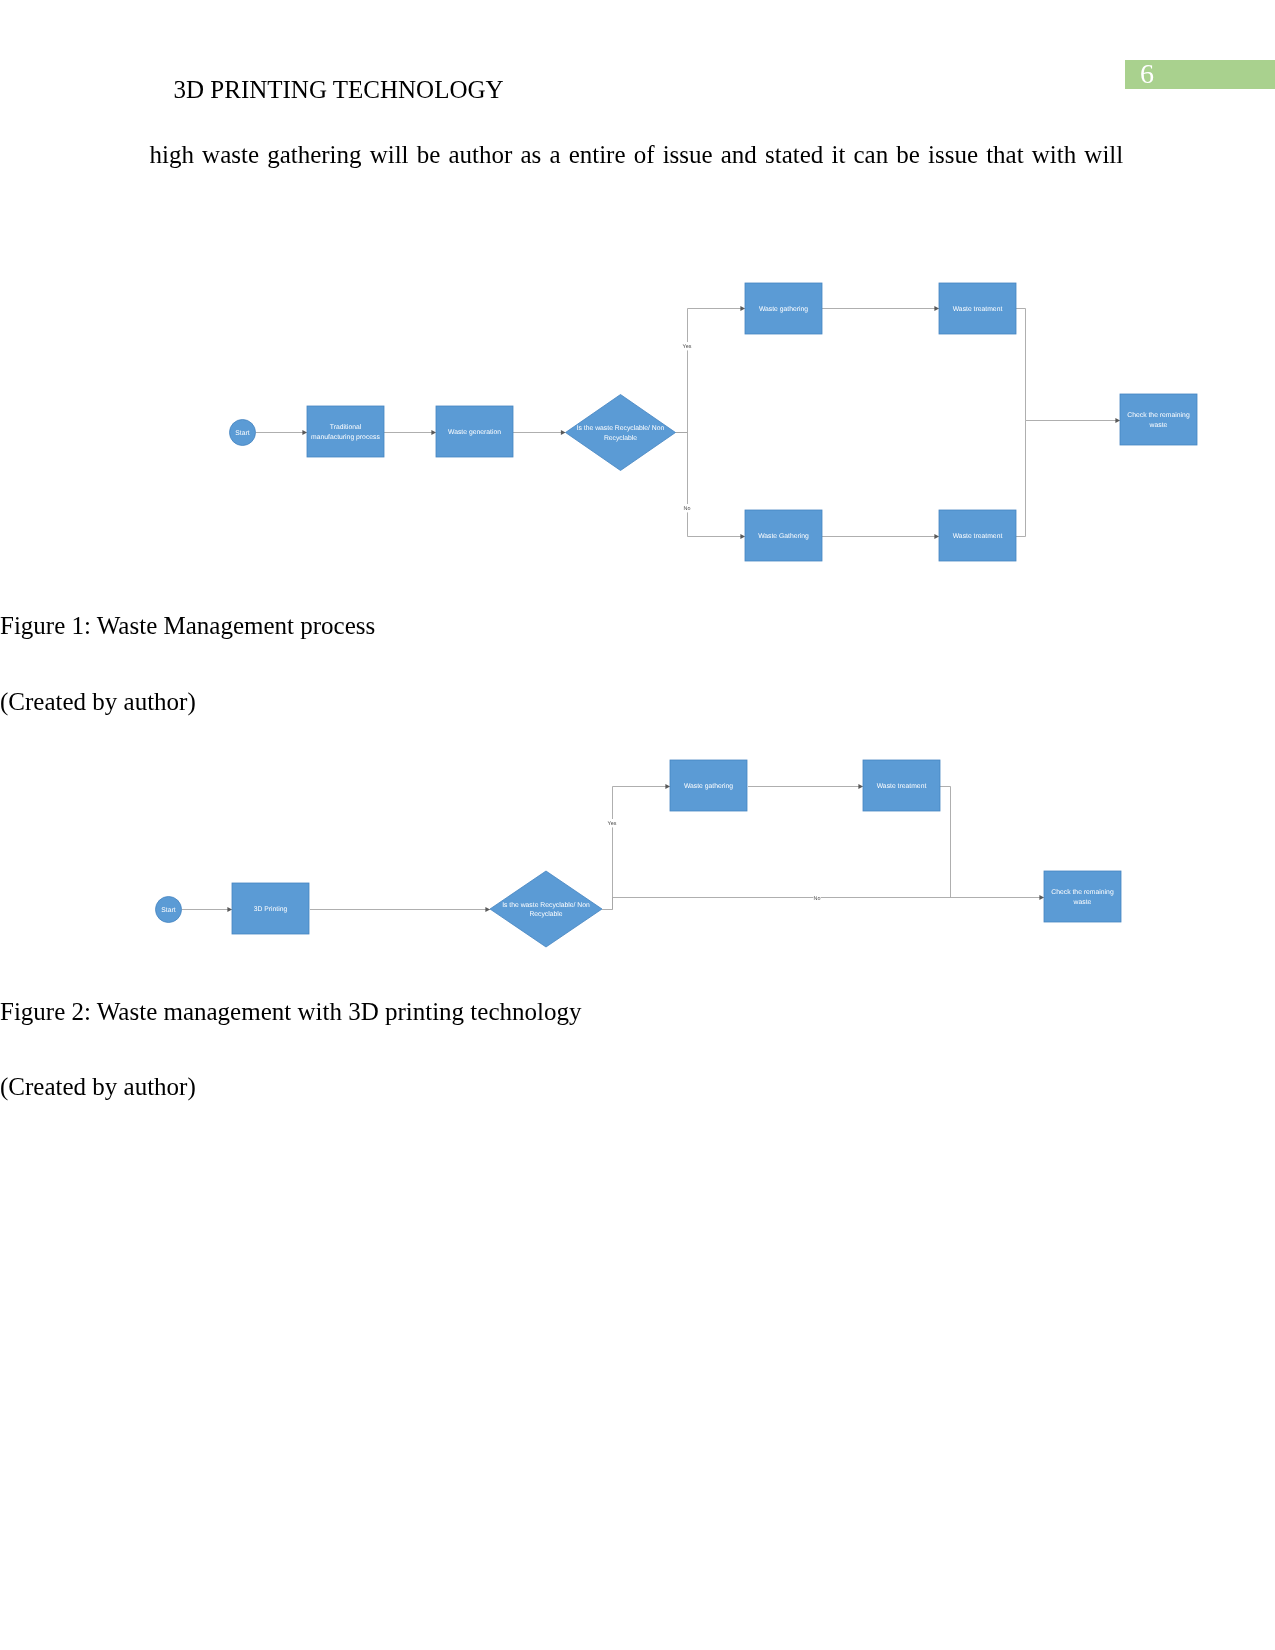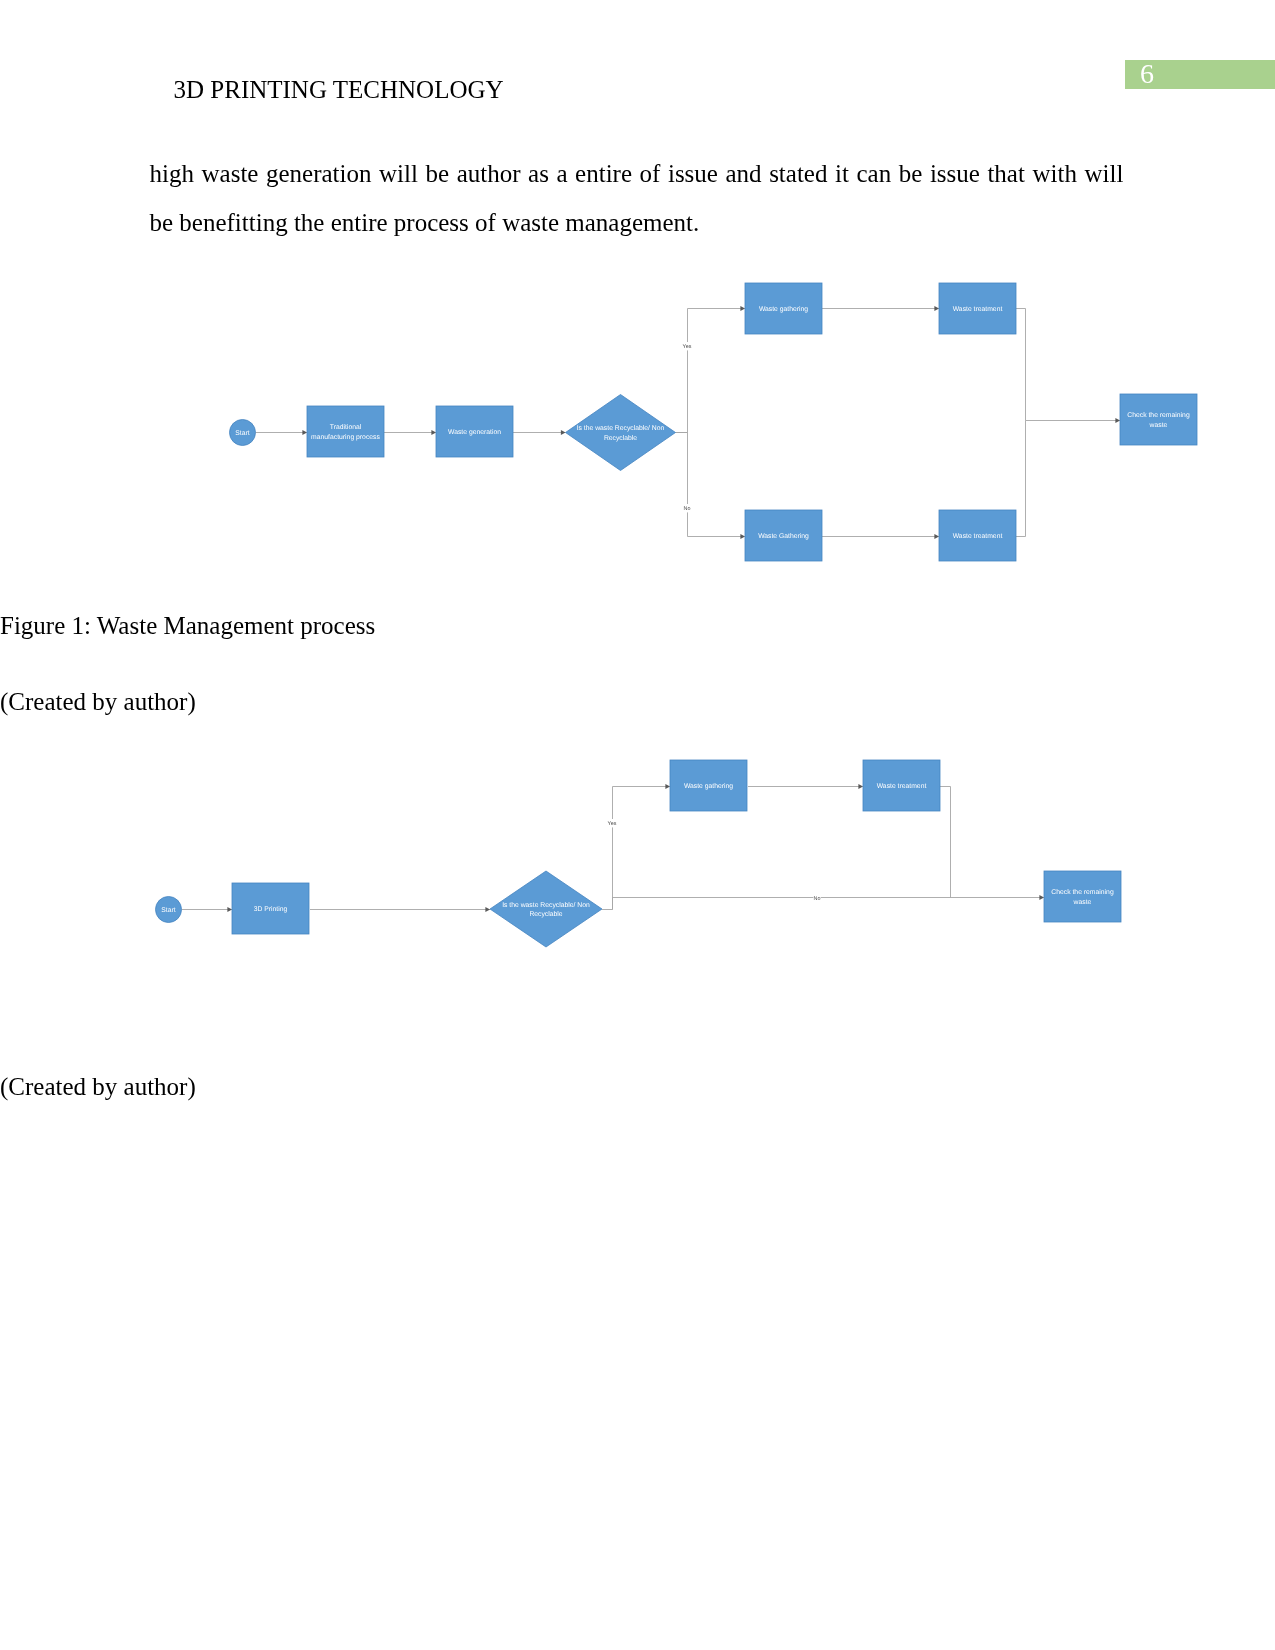--- a/index.html
+++ b/index.html
@@ -24,21 +24,21 @@
   }
   .doc-header{
     position:absolute;left:149.5px;top:75.5px;
     font-size:25px;line-height:normal;white-space:nowrap;margin-left:24px;
   }
 
   .body-line{
     position:absolute;left:149.5px;width:974px;
     font-size:25px;line-height:normal;
   }
-  .body-line.l1{top:160px;}
+  .body-line.l1{top:141px;}
   .body-line.l2{top:209px;}
   .jline{display:flex;justify-content:space-between;white-space:pre;}
   .jline.last{display:block;}
 
   .caption{
     position:absolute;left:0;width:1275px;text-align:left;
     font-size:25px;line-height:normal;
   }
 
   .flow{position:absolute;left:0;top:0;pointer-events:none;}
@@ -59,24 +59,21 @@
 </head>
 <body>
 
 <div class="page">
 
   <div class="pagenum-banner"></div>
   <div class="pagenum-text">6</div>
   <div class="doc-header">3D PRINTING TECHNOLOGY</div>
 
   <div class="body-line l1">
-    <div class="jline"><span>high</span><span>waste</span><span>generation</span><span>will</span><span>be</span><span>author</span><span>as</span><span>a</span><span>entire</span><span>of</span><span>issue</span><span>and</span><span>stated</span><span>it</span><span>can</span><span>be</span><span>issue</span><span>that</span><span>with</span><span>will</span></div>
-  </div>
-  <div class="body-line l2">
-    <div class="jline last">be benefitting the entire process of waste management.</div>
+    <div class="jline"><span>high</span><span>waste</span><span>gathering</span><span>will</span><span>be</span><span>author</span><span>as</span><span>a</span><span>entire</span><span>of</span><span>issue</span><span>and</span><span>stated</span><span>it</span><span>can</span><span>be</span><span>issue</span><span>that</span><span>with</span><span>will</span></div>
   </div>
 
 <svg class="flow" width="1275" height="1650" viewBox="0 0 1275 1650">
   <g>
     <g>
           <polyline points="255.5,432.5 307,432.5" fill="none" stroke="#a6a6a6" stroke-width="0.9"></polyline>
           <polygon points="307,432.5 302.4,430.05 302.4,434.95" fill="#595959"></polygon>
         </g>
     <g>
           <polyline points="384,432.5 436,432.5" fill="none" stroke="#a6a6a6" stroke-width="0.9"></polyline>
@@ -225,15 +222,16 @@
           <rect x="606.30" y="819.00" width="11.40" height="8.4" fill="#ffffff"></rect>
           <text class="edgelabel" x="612" y="825.2">Yes</text>
         </g>
     <g>
           <rect x="813.30" y="893.80" width="7.40" height="8.4" fill="#ffffff"></rect>
           <text class="edgelabel" x="817" y="900.0">No</text>
         </g>
   </g>
 </svg>
 
+  <div class="caption" style="top:998px">Figure 2: Waste management with 3D printing technology</div>
   <div class="caption" style="top:1073px">(Created by author)</div>
 
 </div>
 
 </body></html>

